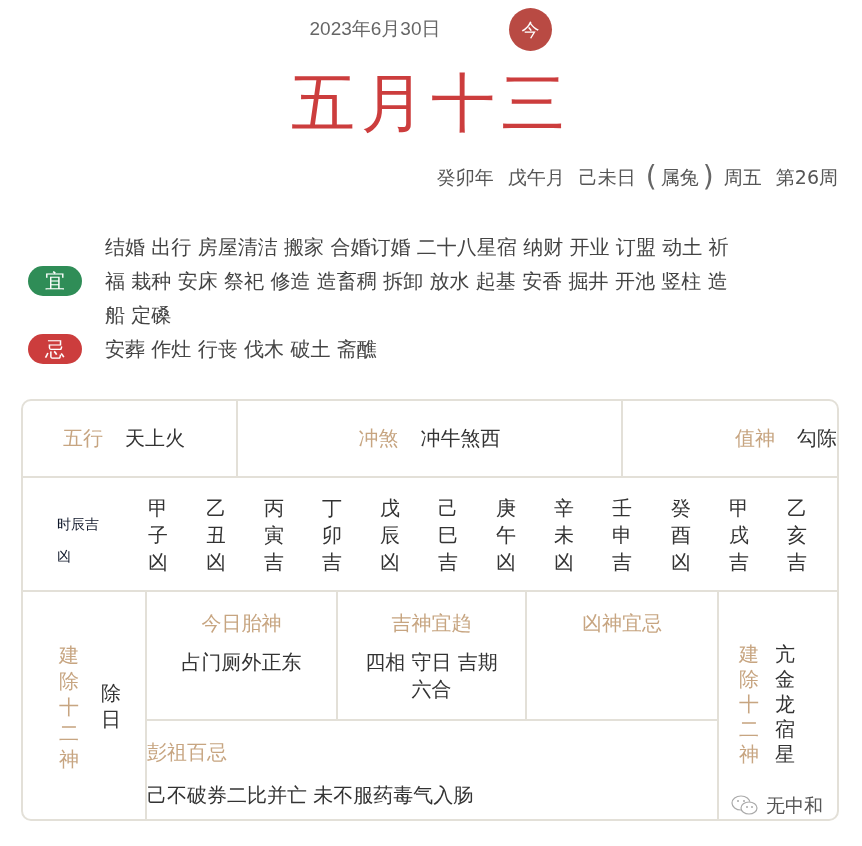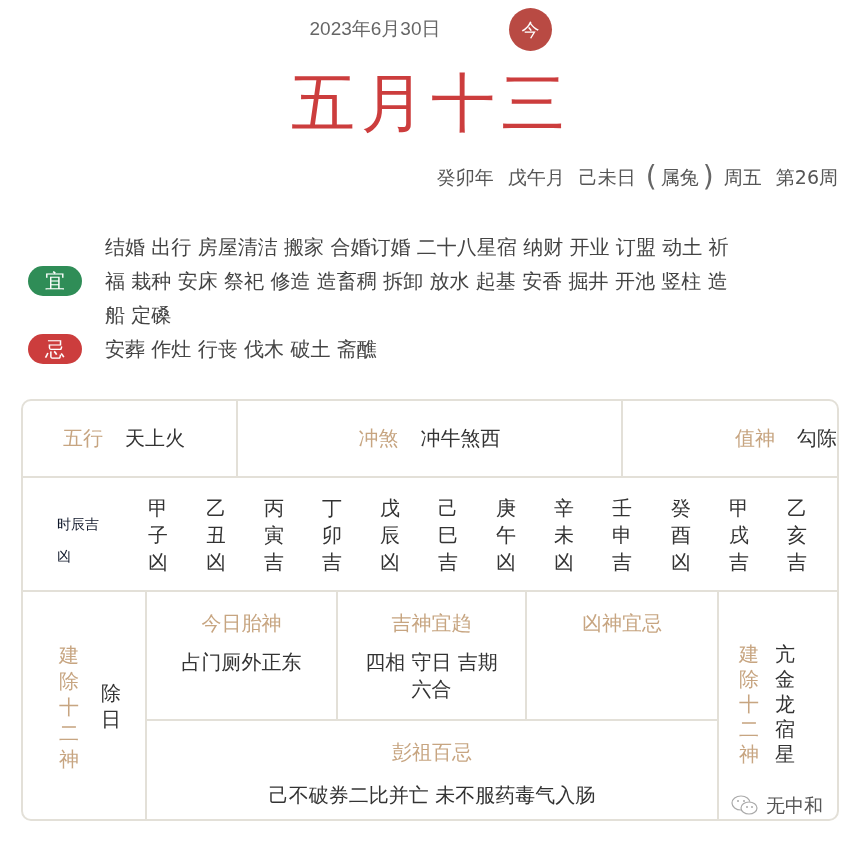--- a/index.html
+++ b/index.html
@@ -35,21 +35,21 @@
     .jianchu .lbl-v { position: absolute; left: 34px; top: 50px; width: 24px; font-size: 20px; line-height: 26px; color: #c7a581; text-align: center; }
     .jianchu .val-v { position: absolute; left: 76px; top: 88px; width: 24px; font-size: 20px; line-height: 26px; color: #333; text-align: center; }
     .mid { position: absolute; left: 124px; top: 0; width: 570px; height: 100%; }
     .mid-top { position: absolute; left: 0; top: 0; width: 100%; height: 129px; border-bottom: 2px solid #e3e0d8; display: flex; }
     .box { text-align: center; padding-top: 18px; }
     .box .bl { font-size: 20px; color: #c7a581; }
     .box .bv { font-size: 20px; color: #333; margin-top: 12px; line-height: 27px; padding: 0 26px; }
     .b1 { width: 189px; border-right: 2px solid #e3e0d8; }
     .b2 { width: 191px; border-right: 2px solid #e3e0d8; }
     .b3 { flex: 1; }
-    .mid-bot { position: absolute; left: 0; top: 129px; width: 100%; height: 102px; text-align: center; }
+    .mid-bot { position: absolute; left: 0; top: 129px; width: 100%; height: 102px; text-align: left; }
     .mid-bot .bl { font-size: 20px; color: #c7a581; margin-top: 18px; }
     .mid-bot .bv { font-size: 20px; color: #333; margin-top: 16px; }
     .xiu { position: absolute; left: 694px; top: 0; width: 124px; height: 100%; border-left: 2px solid #e3e0d8; }
     .xiu .lbl-v { position: absolute; left: 18px; top: 50px; width: 24px; font-size: 20px; line-height: 25px; color: #c7a581; text-align: center; }
     .xiu .val-v { position: absolute; left: 54px; top: 50px; width: 24px; font-size: 20px; line-height: 25px; color: #333; text-align: center; }
     .watermark { position: absolute; left: 730px; top: 793px; font-size: 19px; color: #555; display: flex; align-items: center; gap: 6px; }
     .wechat { width: 30px; height: 24px; position: relative; }
   </style>
 </head>
 <body>

